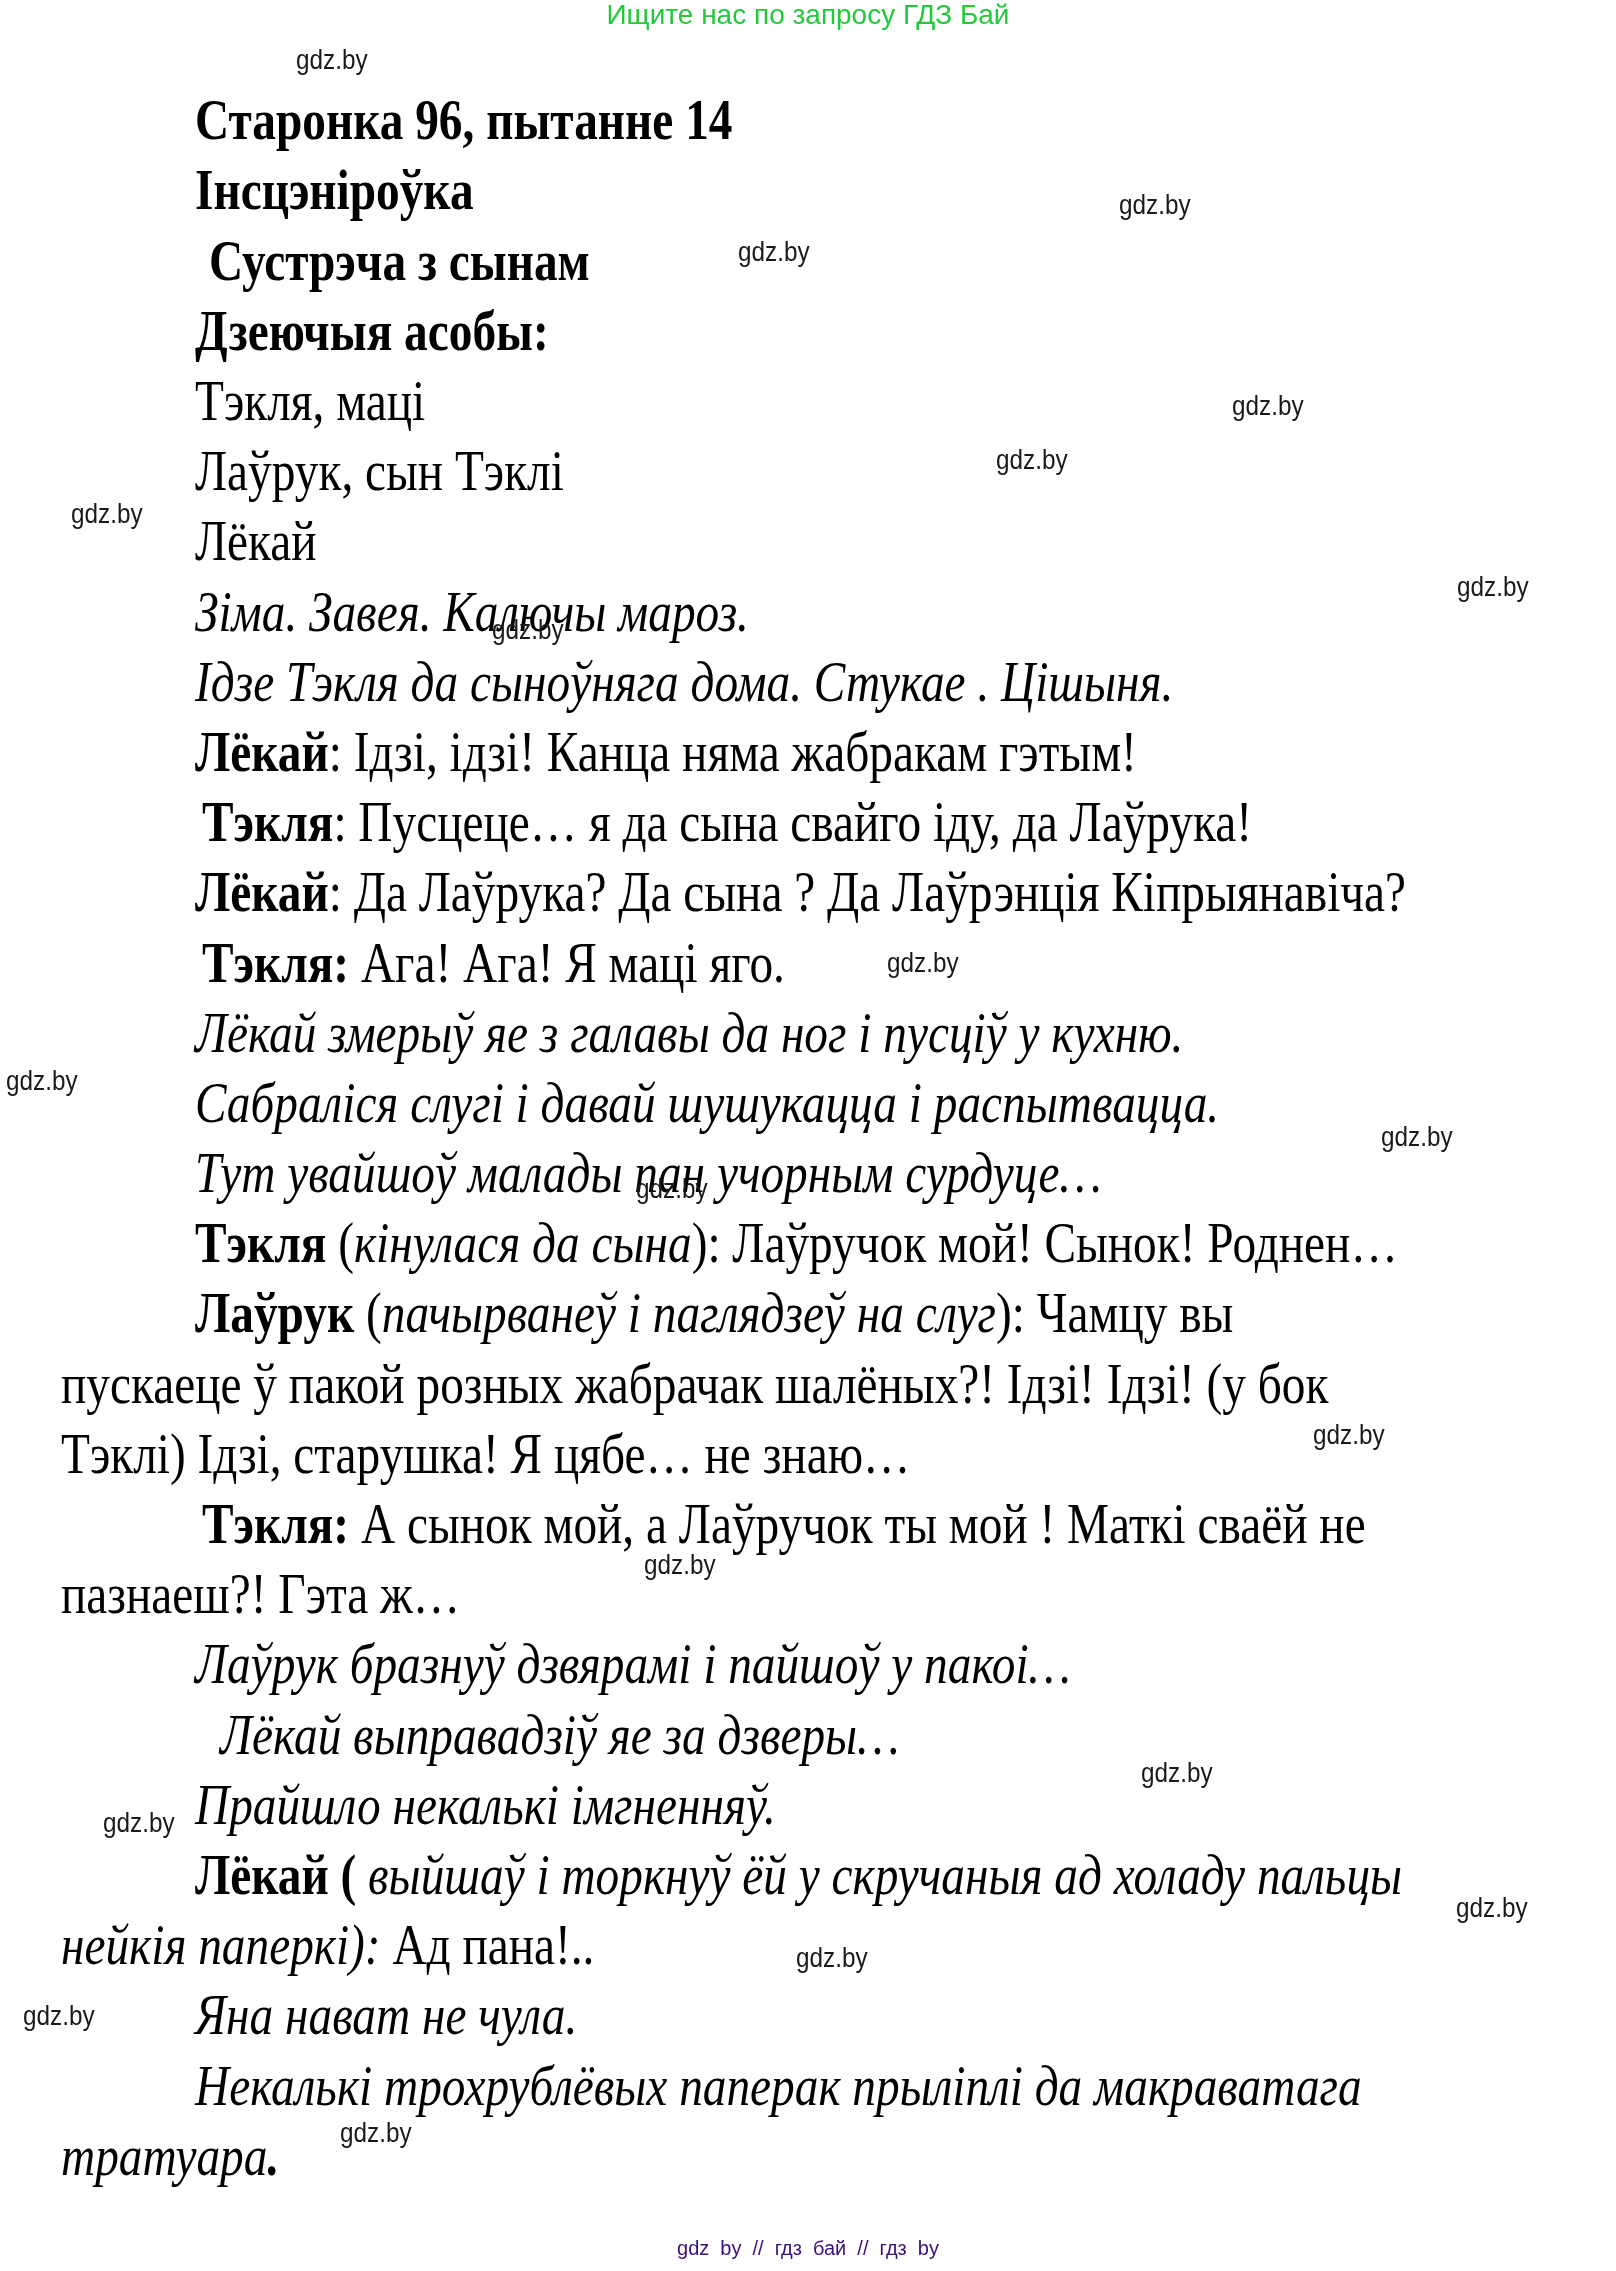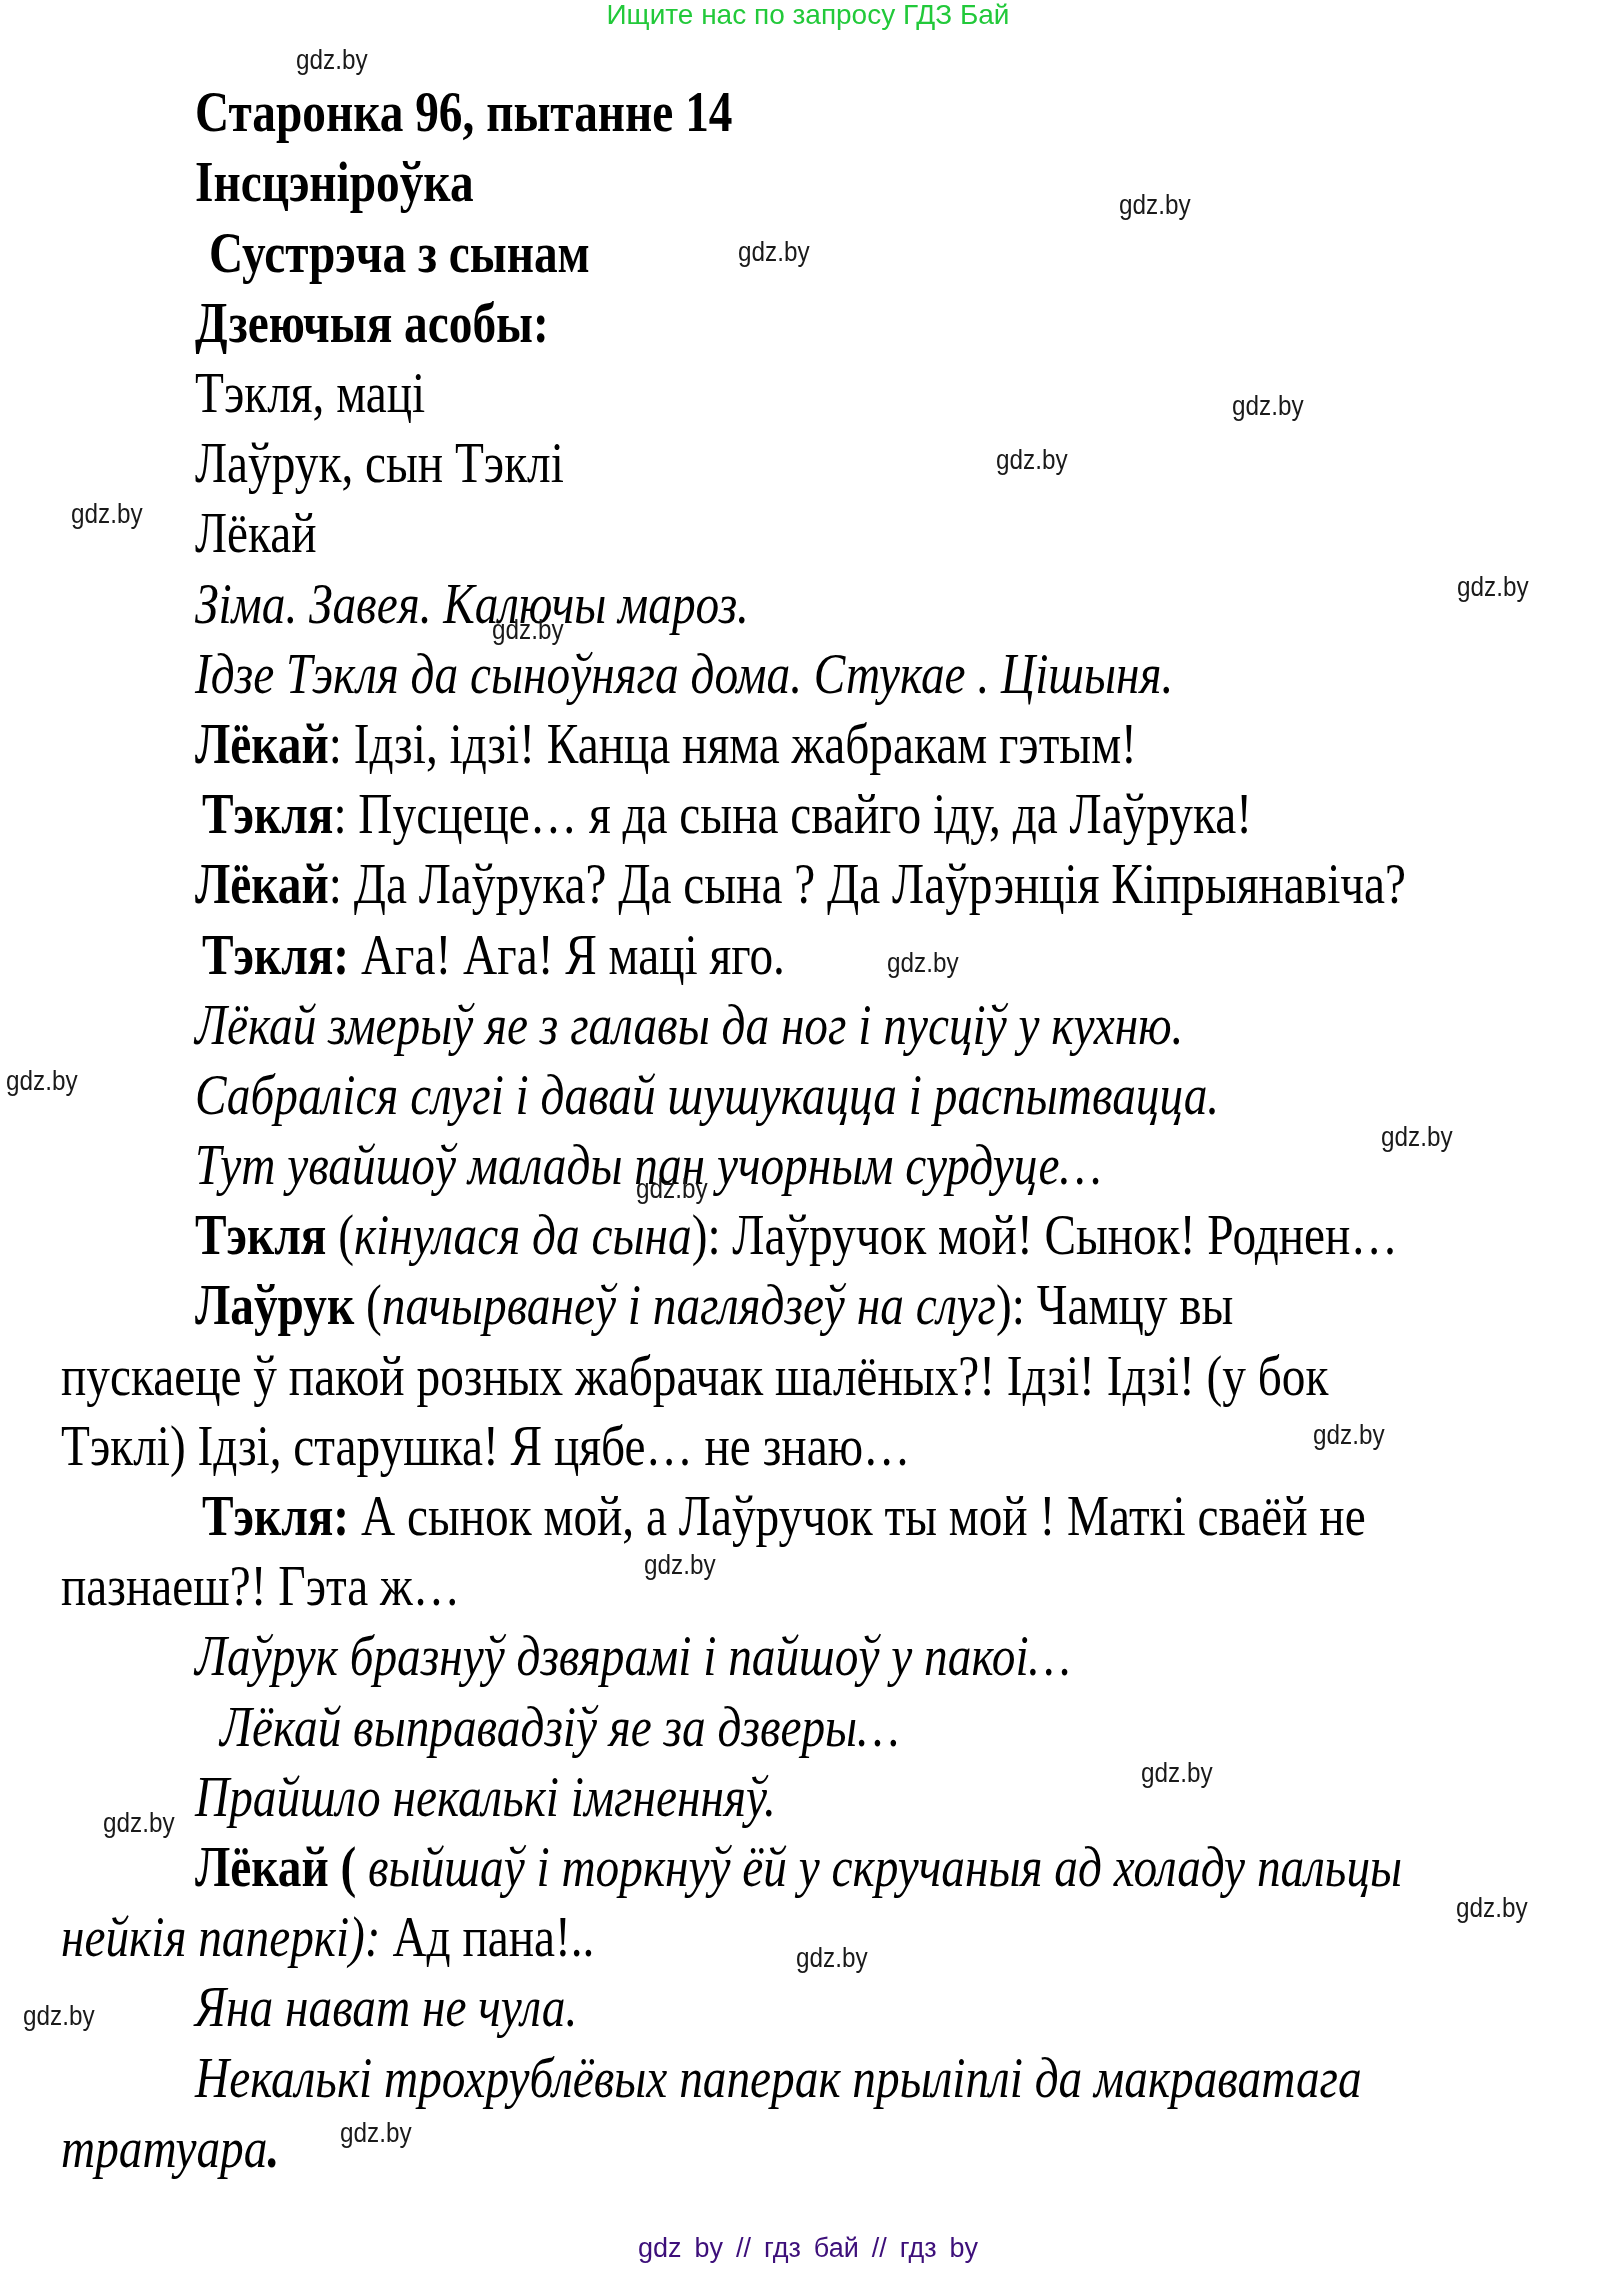--- a/index.html
+++ b/index.html
@@ -4,24 +4,24 @@
 <style>
   html, body { margin:0; padding:0; background:#ffffff; }
   body { width:1616px; height:2271px; position:relative; overflow:hidden; }
   .header {
     position:absolute; left:0; top:-1.8px; width:1616px; text-align:center;
     font-family:"Liberation Sans", sans-serif; font-size:28px; color:#22c93a;
     line-height:33px;
   }
   .footer {
     position:absolute; left:0; top:2232px; width:1616px; text-align:center;
-    font-family:"Liberation Sans", sans-serif; font-size:27px; color:#3d0f7a;
+    font-family:"Liberation Sans", sans-serif; font-size:20px; color:#3d0f7a;
     line-height:33px; word-spacing:5.5px;
   }
-  .content { position:absolute; left:0; top:8px; width:1616px; height:2218px; }
+  .content { position:absolute; left:0; top:16px; width:1616px; height:2218px; }
   .line {
     position:absolute; white-space:nowrap;
     font-family:"Liberation Serif", serif; font-size:55px; color:#000;
     line-height:55px;
     transform-origin:left bottom;
     transform:scaleX(0.86) scaleY(1.02);
   }
   .seg-bold { font-weight:bold; }
   .seg-italic { font-style:italic; }
   .seg-bolditalic { font-weight:bold; font-style:italic; }

